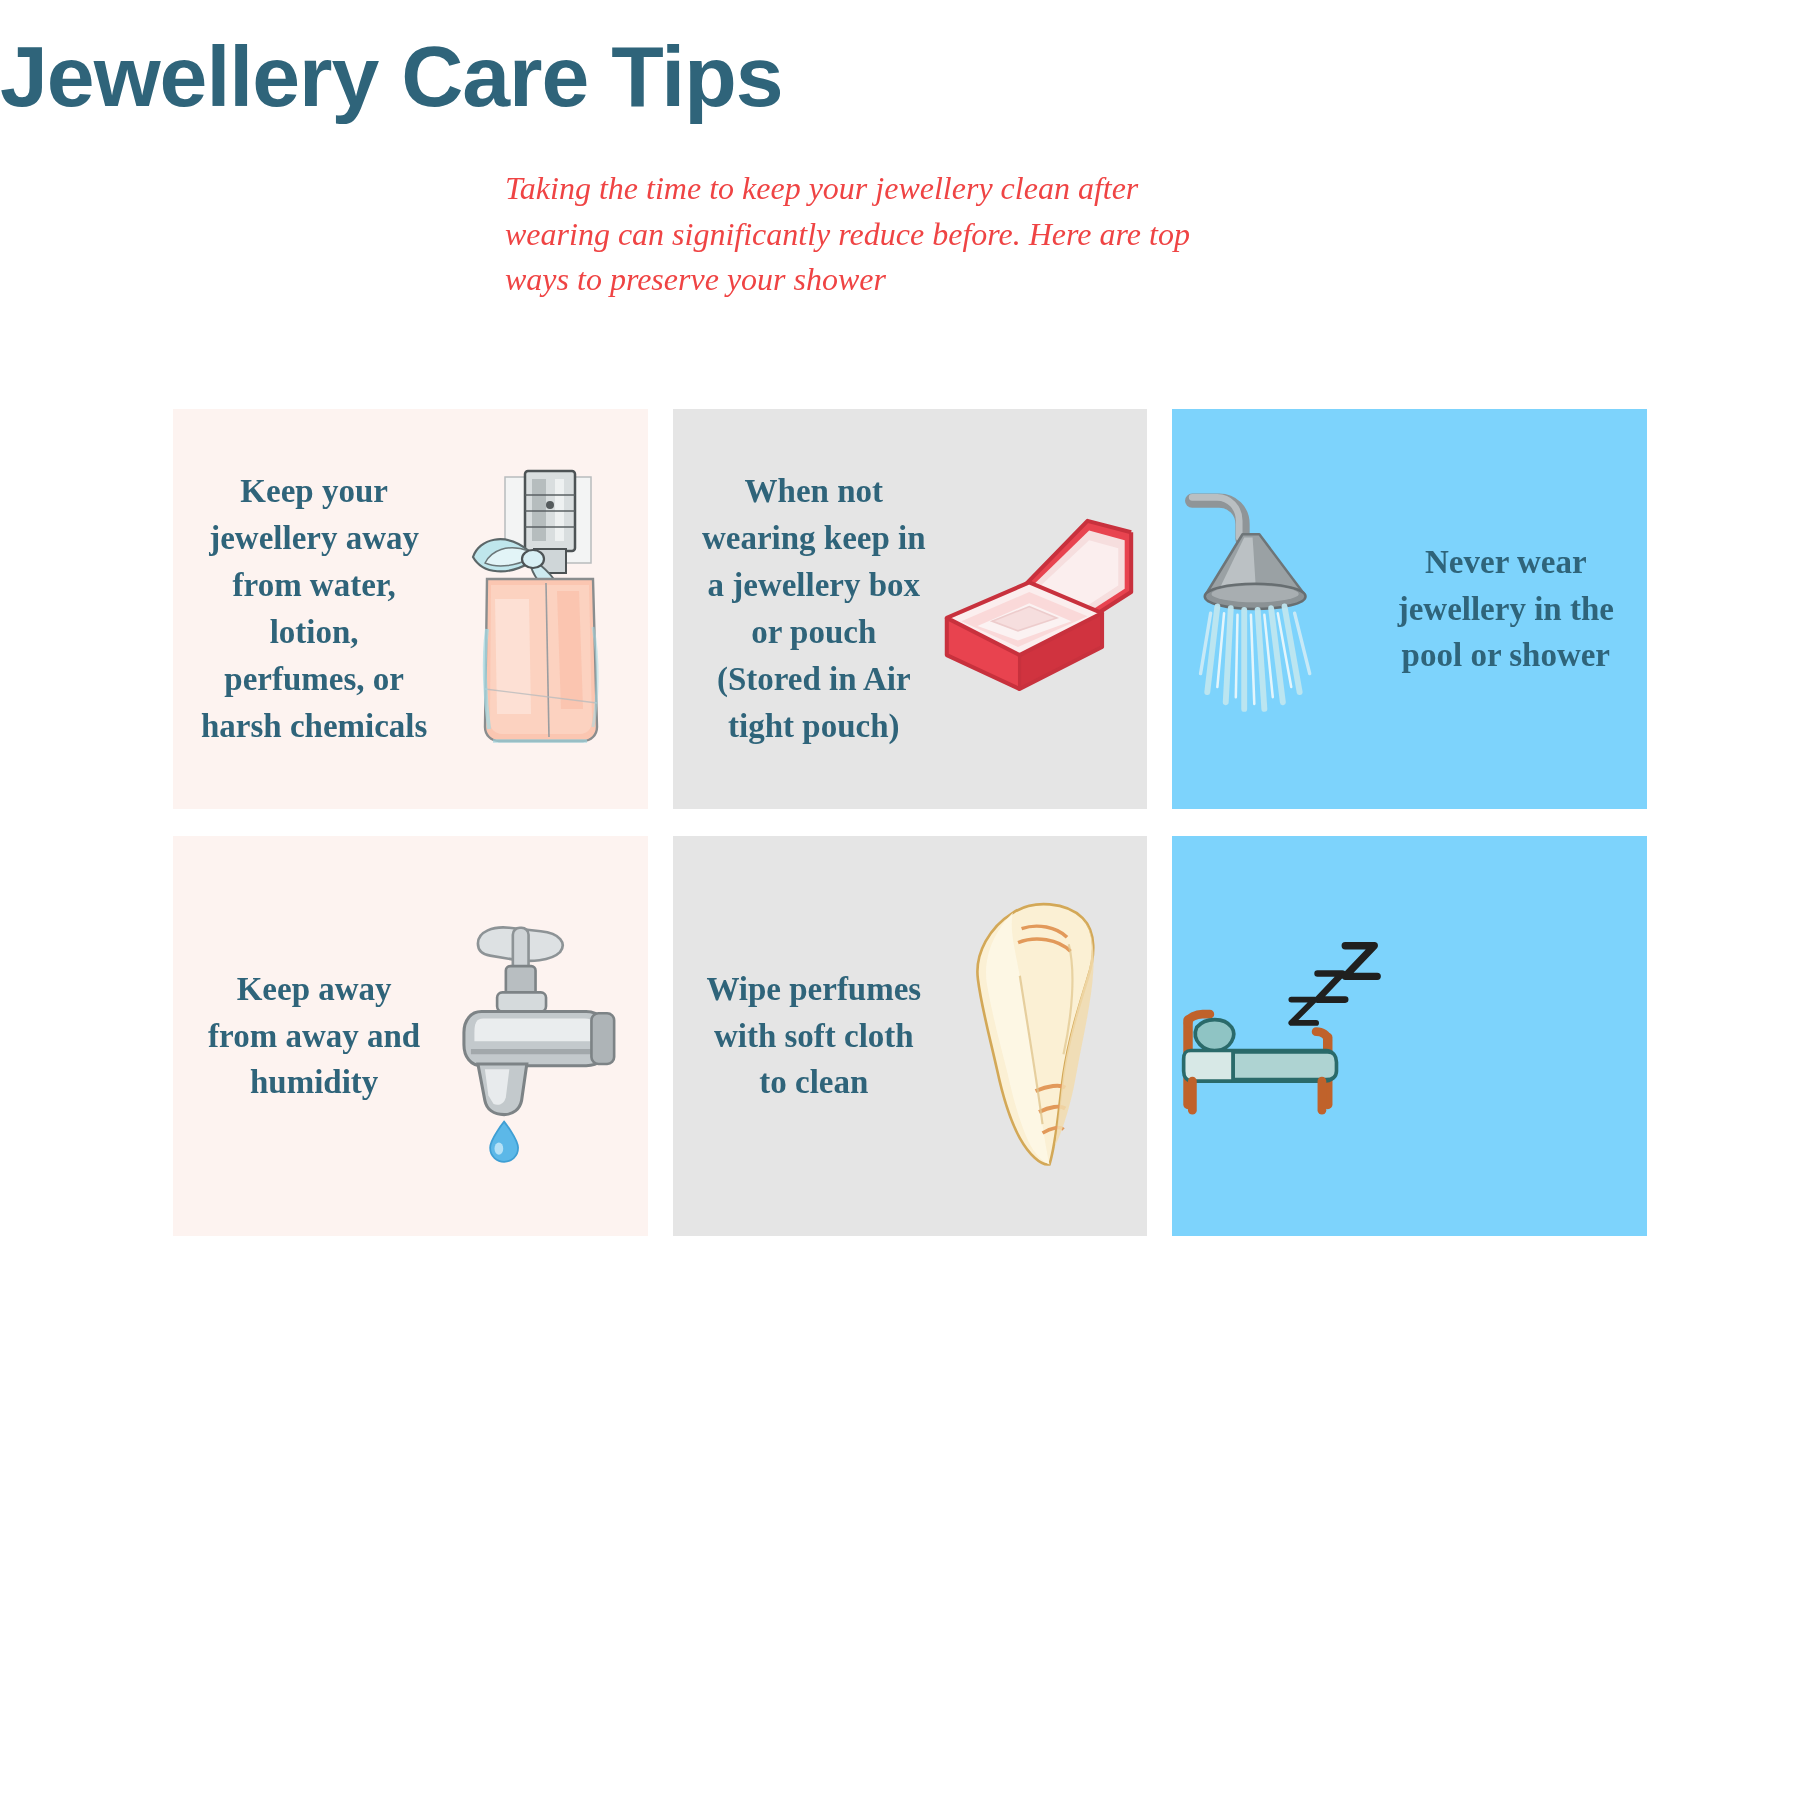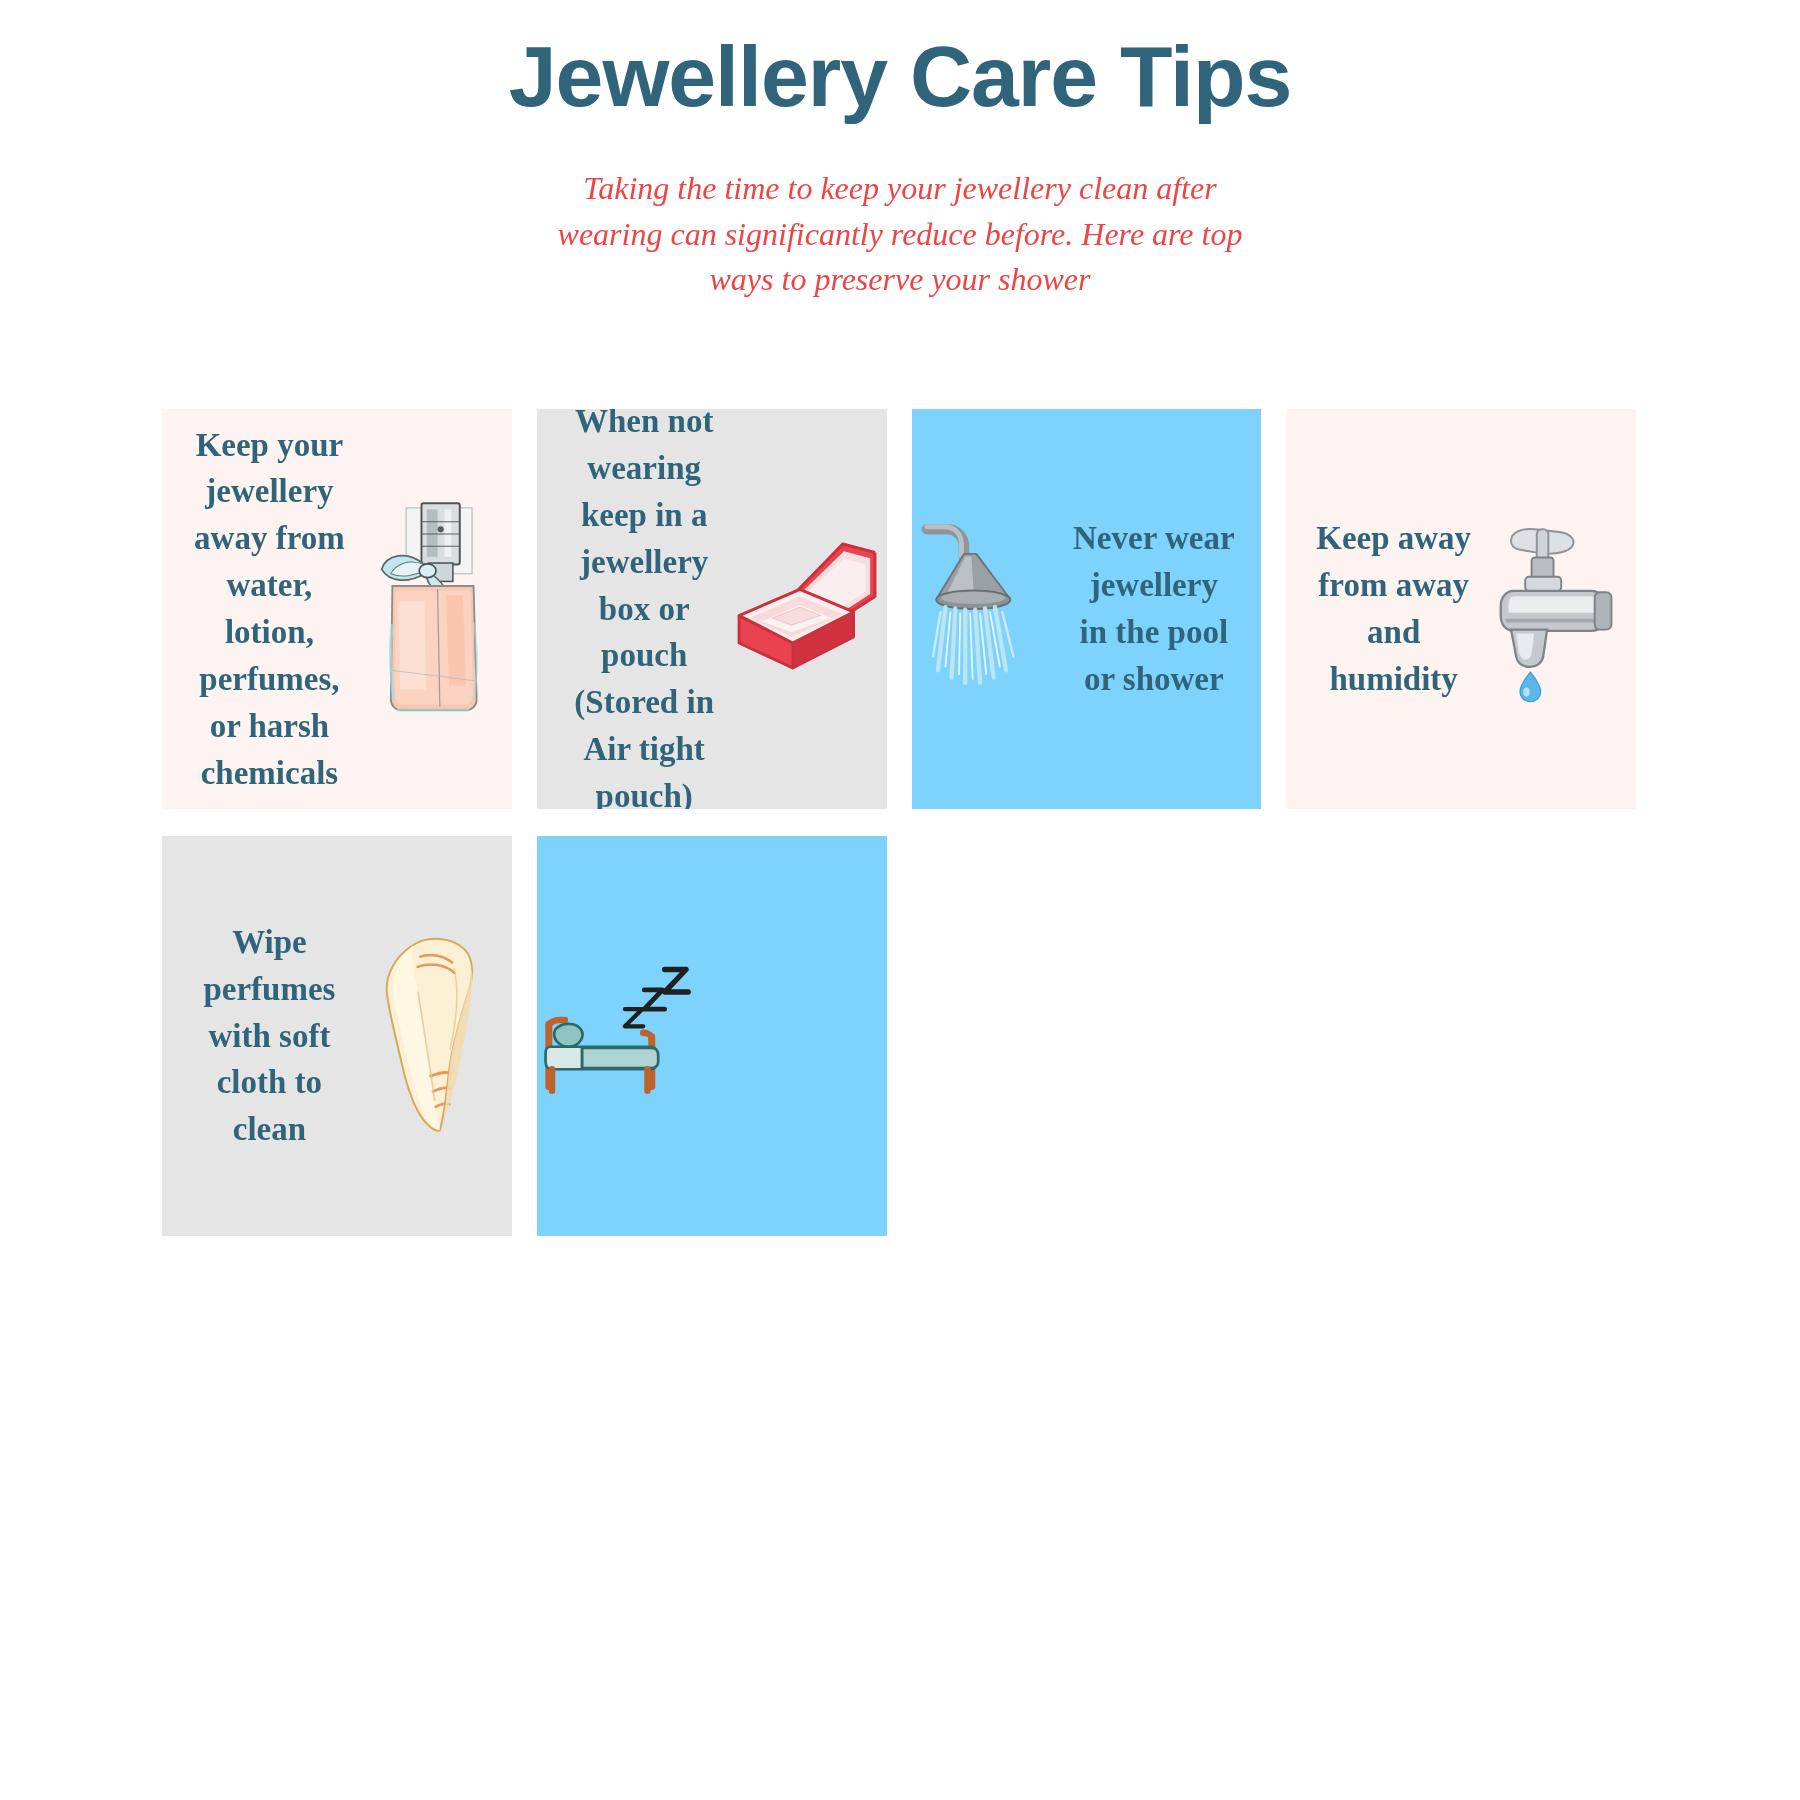--- a/index.html
+++ b/index.html
@@ -5,21 +5,21 @@
   html,body{margin:0;padding:0;}
   body{
     width:1800px;height:1800px;
     background:#ffffff;
     font-family:"Liberation Serif",serif;
     overflow:hidden;
   }
   .page{position:relative;width:1800px;height:1800px;}
 
   
-  .header{padding-top:28px;text-align:center;}
+  .header{padding-top:28px;}
   .title{
     font-family:"Liberation Sans",sans-serif;
     font-weight:700;
     font-size:86px;
     letter-spacing:-1px;
     color:#2f647a;
     line-height:1.12;
     margin:0;
   }
   .subtitle{
@@ -28,25 +28,25 @@
     font-size:32px;
     line-height:1.42;
     color:#ef4444;
     margin:42px auto 0 auto;
     width:790px;
   }
 
   
   .grid{
     position:absolute;
-    left:162px;
+    left:173px;
     top:409px;
     width:1474px;
     display:grid;
-    grid-template-columns:1fr 1fr 1fr 1fr;
+    grid-template-columns:1fr 1fr 1fr;
     grid-template-rows:400px 400px 400px;
     column-gap:25px;
     row-gap:27px;
   }
   .card{
     position:relative;
     display:flex;
     align-items:center;
     overflow:hidden;
   }

